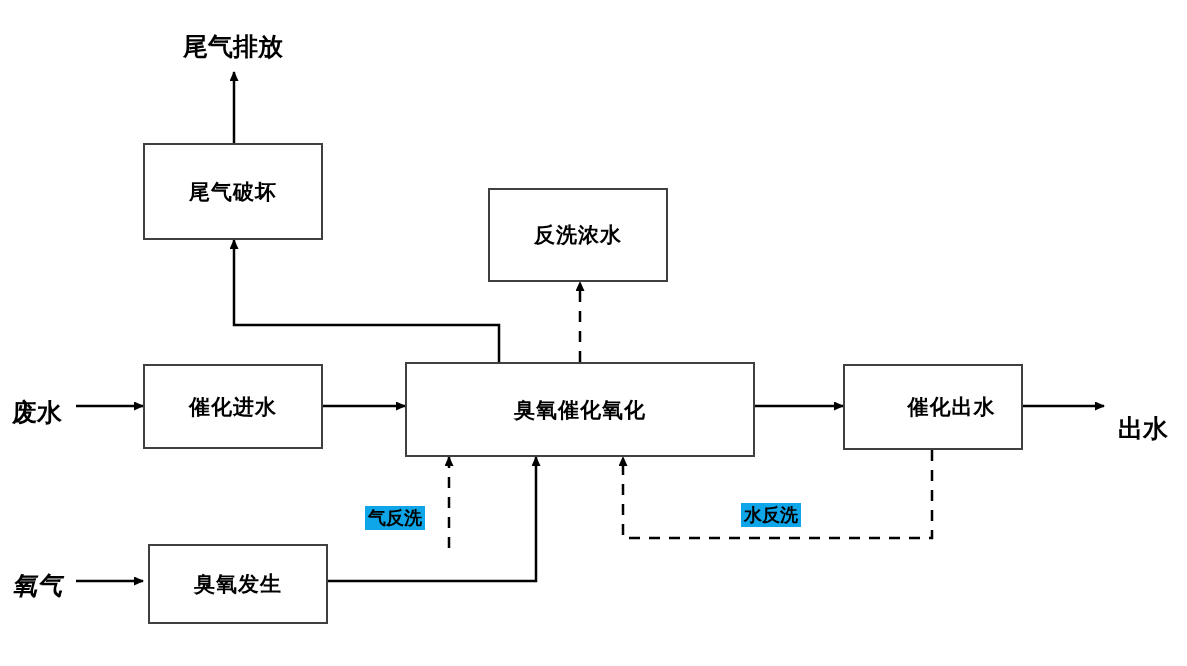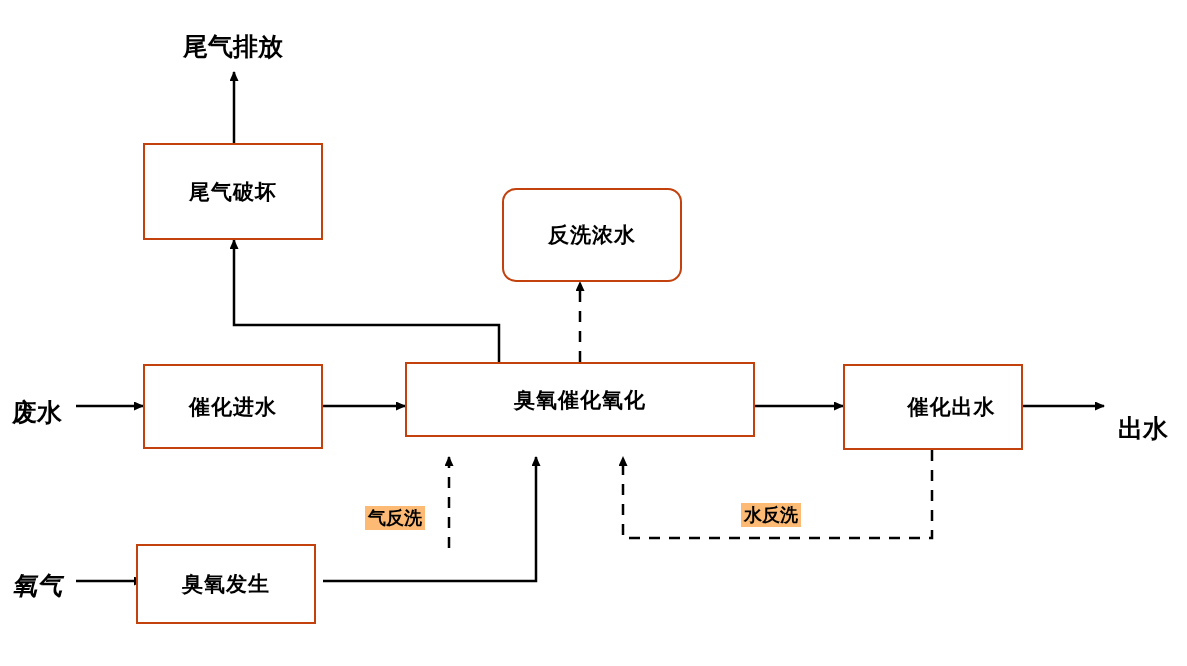--- a/index.html
+++ b/index.html
@@ -13,21 +13,21 @@
   #diagram-root {
     position: relative;
     width: 1187px;
     height: 666px;
     background: #ffffff;
     overflow: hidden;
   }
   .node {
     position: absolute;
     box-sizing: border-box;
-    border: 2px solid #c2410c;
+    border: 2px solid #404040;
     background: #ffffff;
     display: flex;
     align-items: center;
     justify-content: center;
     font-size: 21px;
     font-weight: bold;
     color: #000000;
     letter-spacing: 1px;
     white-space: nowrap;
   }
@@ -37,21 +37,21 @@
     font-weight: bold;
     color: #000000;
     white-space: nowrap;
   }
   .edge-label {
     position: absolute;
     font-size: 18px;
     font-weight: bold;
     color: #000000;
     white-space: nowrap;
-    background: #fdba74;
+    background: #0ea5e9;
     padding: 0 3px;
   }
   svg.wires {
     position: absolute;
     left: 0;
     top: 0;
     width: 1187px;
     height: 666px;
     pointer-events: none;
   }
@@ -88,37 +88,37 @@
 
     <line x1="449" y1="548" x2="449" y2="457" stroke="#000000" stroke-width="2.5" stroke-dasharray="11,9" marker-end="url(#arrow)"></line>
 
     <polyline points="932,450 932,538 623,538 623,457" fill="none" stroke="#000000" stroke-width="2.5" stroke-dasharray="11,9" marker-end="url(#arrow)"></polyline>
   </svg>
 
   <div class="node" style="left:143px; top:143px; width:180px; height:97px;">
     <span>尾气破坏</span>
   </div>
 
-  <div class="node" style="left:502px; top:188px; width:180px; height:94px;border-radius:14px;">
+  <div class="node" style="left:488px; top:188px; width:180px; height:94px;">
     <span>反洗浓水</span>
   </div>
 
   <div class="node" style="left:143px; top:364px; width:180px; height:85px;">
     <span>催化进水</span>
   </div>
 
-  <div class="node" style="left:405px; top:362px; width:350px; height:75px;">
+  <div class="node" style="left:405px; top:362px; width:350px; height:95px;">
     <span>臭氧催化氧化</span>
   </div>
 
   <div class="node" style="left:843px; top:364px; width:180px; height:86px;padding-left:37px;">
     <span>催化出水</span>
   </div>
 
-  <div class="node" style="left:136px; top:544px; width:180px; height:80px;">
+  <div class="node" style="left:148px; top:544px; width:180px; height:80px;">
     <span>臭氧发生</span>
   </div>
 
   <div class="io-label" style="left:183px; top:30px;">尾气排放</div>
 
   <div class="io-label" style="left:12px; top:396px;">废水</div>
 
   <div class="io-label" style="left:1118px; top:412px;">出水</div>
 
   <div class="io-label" style="left:12px; top:569px;font-style:italic;">氧气</div>

